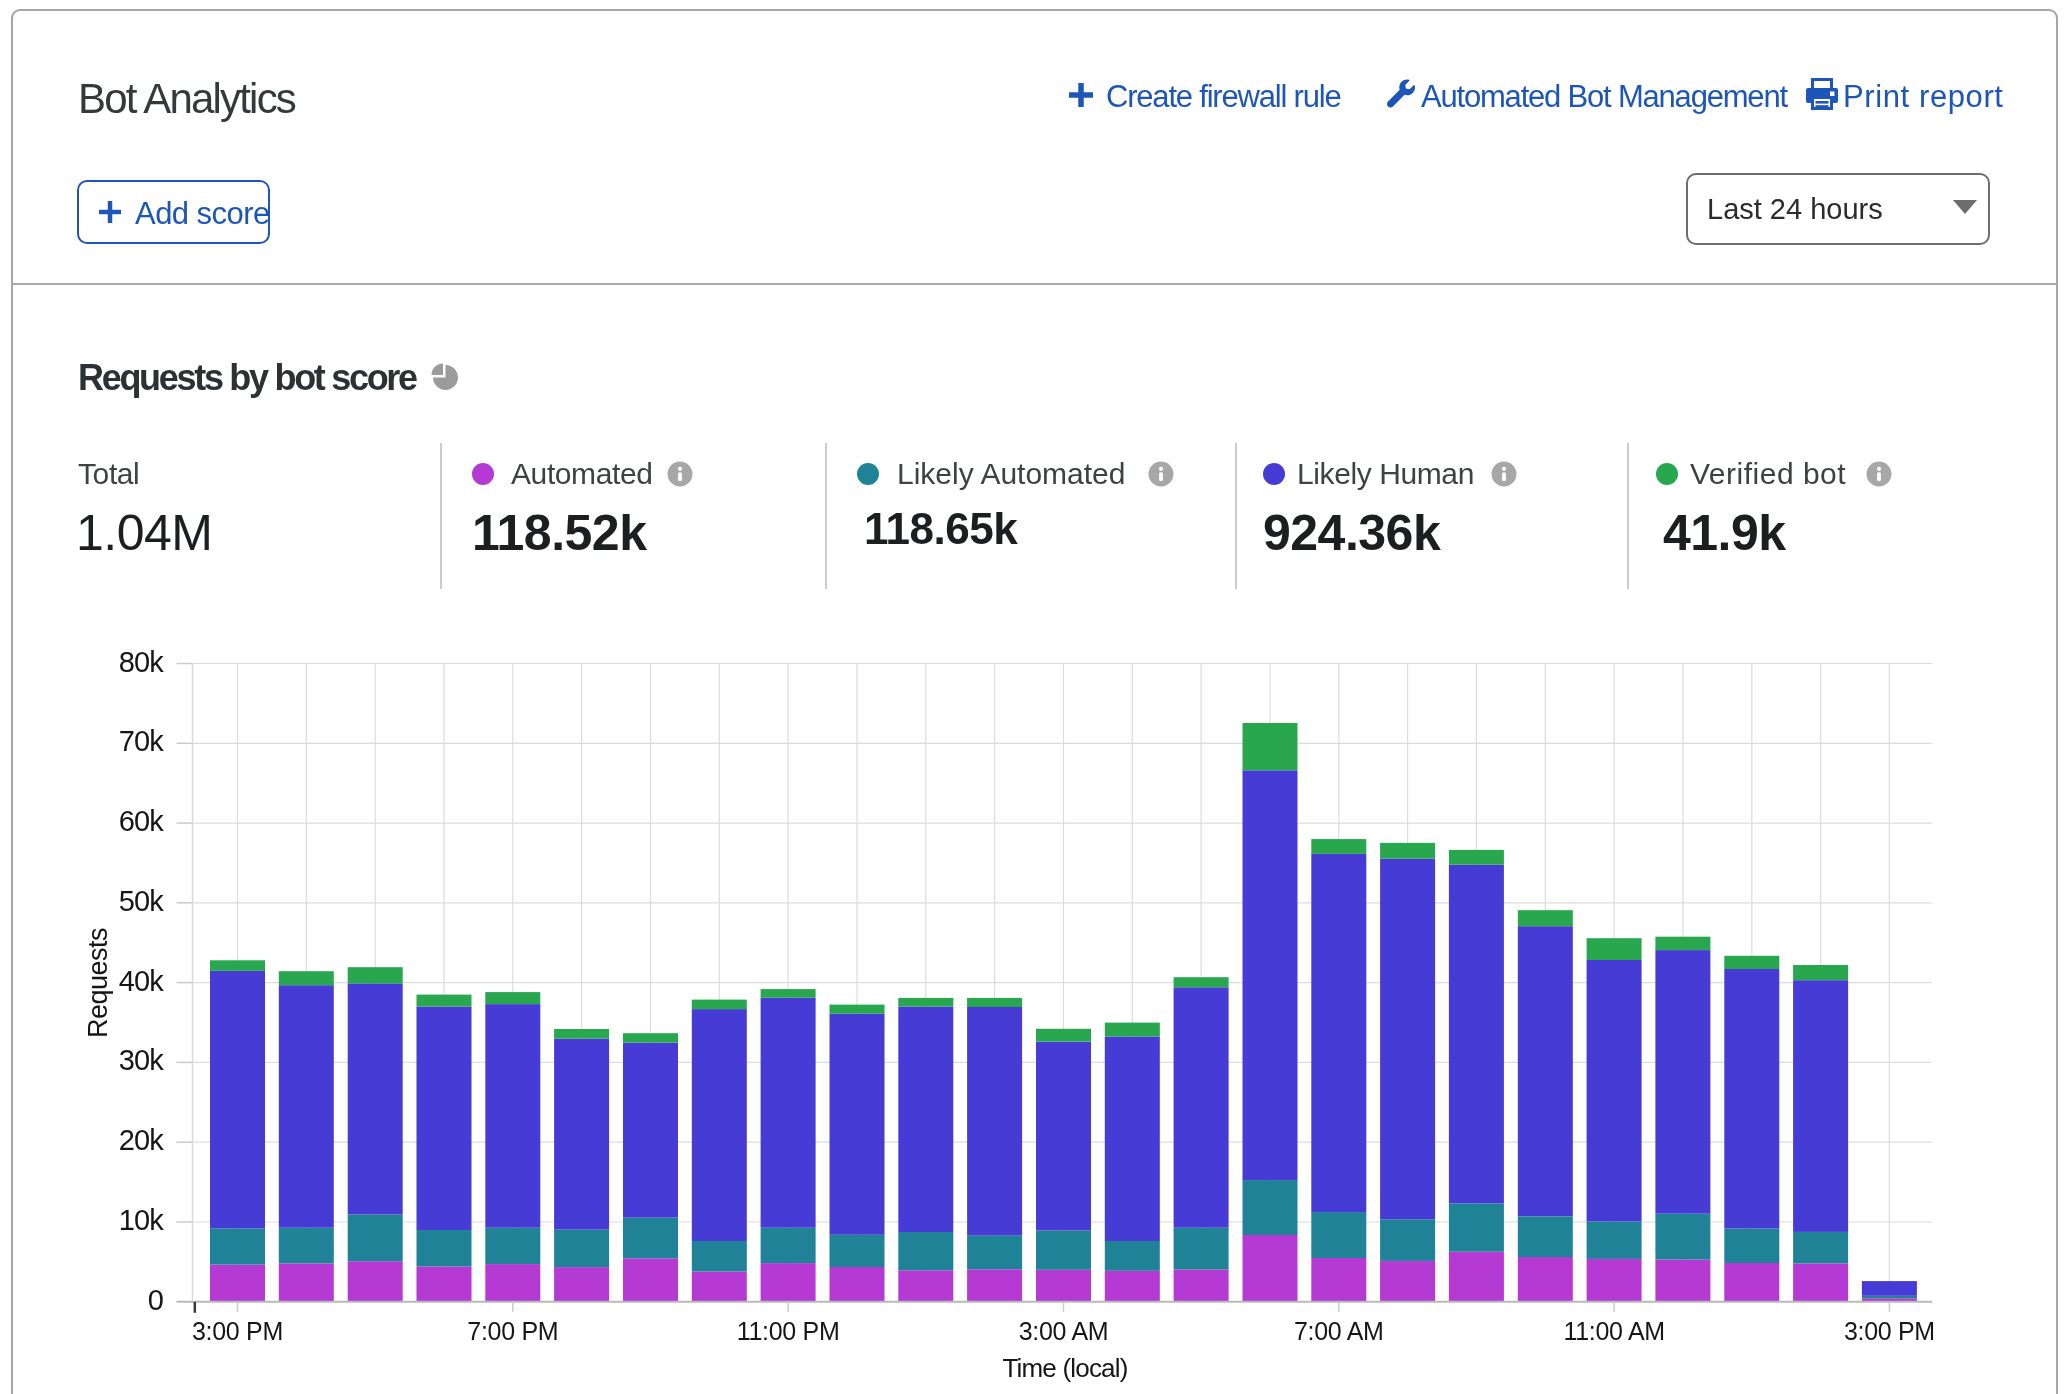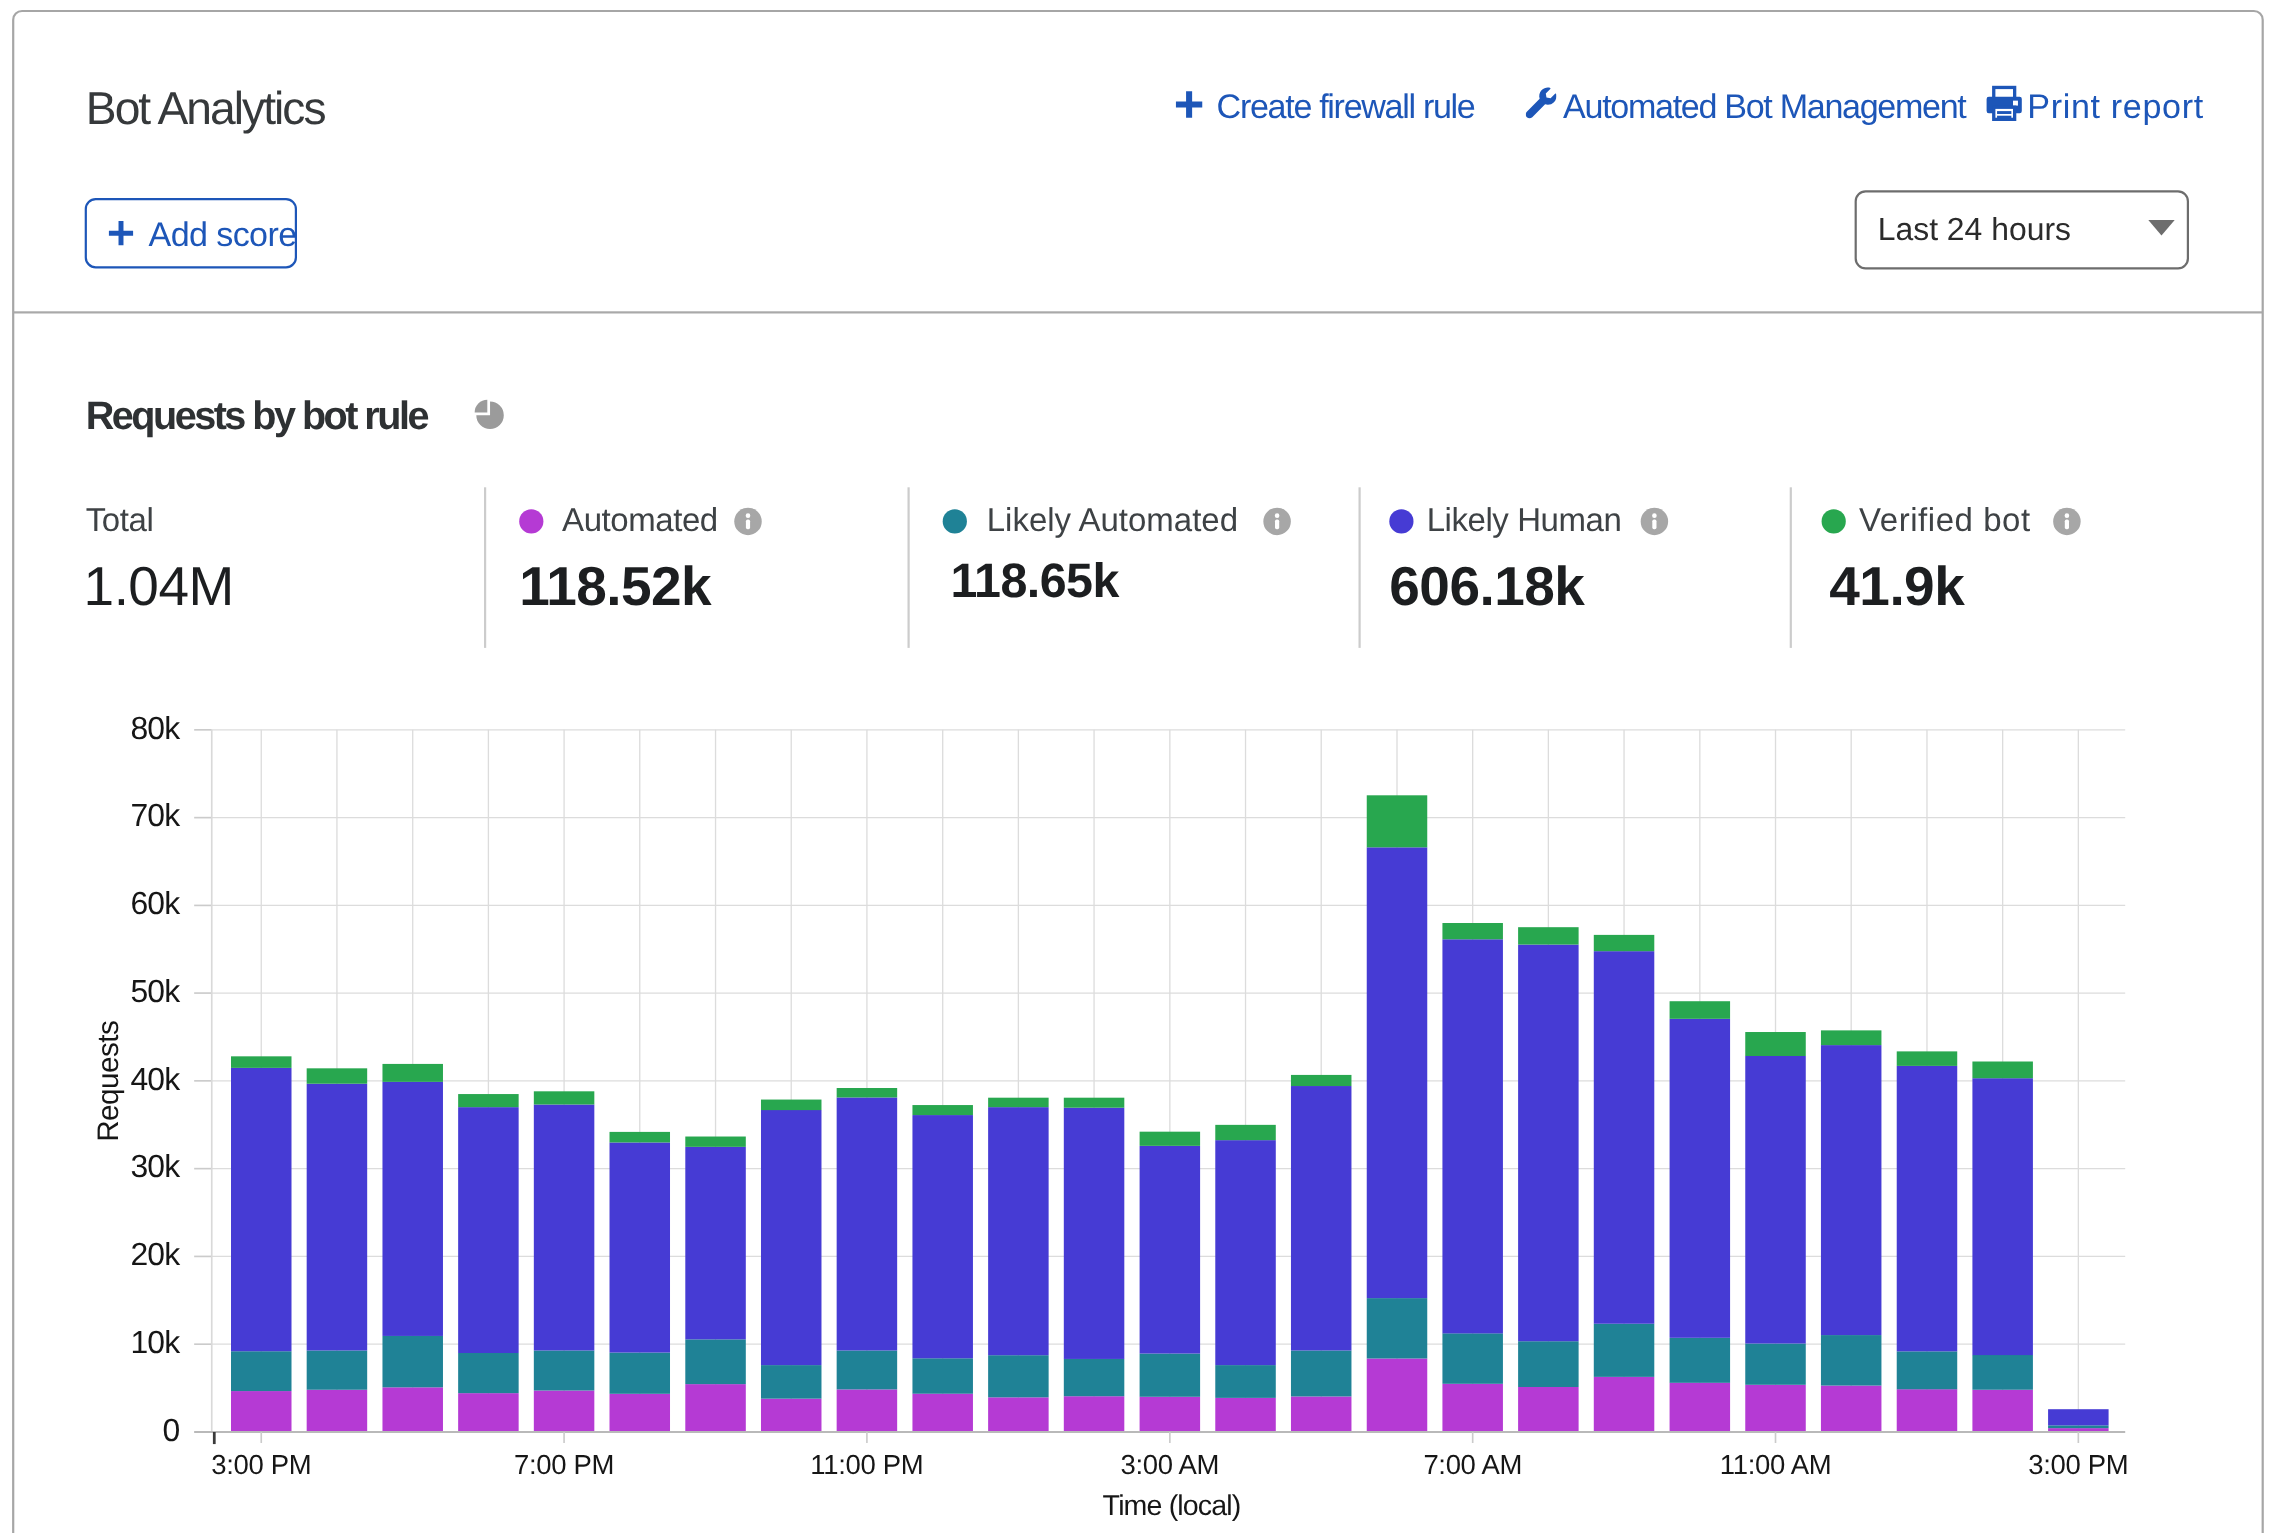--- a/index.html
+++ b/index.html
@@ -39,21 +39,21 @@
     <line x1="12" y1="1" x2="12" y2="23" stroke="#1d56b8" stroke-width="4.5"></line>
   </svg>
 <div style="position:absolute;left:135px;top:196px;font-size:31px;letter-spacing:-0.55px;color:#1d56b8">Add score</div>
 
 <div style="position:absolute;left:1686px;top:173px;width:304px;height:72px;border:2px solid #6d6d6d;border-radius:10px"></div>
 <div style="position:absolute;left:1707px;top:193px;font-size:29px;color:#2b2b2b">Last 24 hours</div>
 <svg style="position:absolute;left:1952px;top:199px" width="26" height="16" viewBox="0 0 26 16">
     <polygon points="1,1 25,1 13,15" fill="#6d6d6d"></polygon>
   </svg>
 
-<div style="position:absolute;left:78px;top:357px;font-size:36px;font-weight:bold;letter-spacing:-2.3px;color:#2e3133">Requests by bot rule</div>
+<div style="position:absolute;left:78px;top:357px;font-size:36px;font-weight:bold;letter-spacing:-2.3px;color:#2e3133">Requests by bot score</div>
 <svg style="position:absolute;left:431px;top:361px" width="32" height="32" viewBox="0 0 32 32">
     <path d="M14.5 16.5 L14.5 4 A12.5 12.5 0 1 1 2 16.5 Z" fill="#9b9b9b"></path>
     <path d="M12 14 L12 2.5 A11.5 11.5 0 0 0 0.5 14 Z" fill="#9b9b9b"></path>
   </svg>
 
 <div style="position:absolute;left:78px;top:457px;font-size:30px;letter-spacing:-0.4px;color:#3e4245">Total</div>
 <div style="position:absolute;left:76px;top:504px;font-size:50px;font-weight:normal;letter-spacing:-0.5px;color:#1c1e20">1.04M</div>
 
 <span style="position:absolute;left:472px;top:463px;width:22px;height:22px;border-radius:50%;background:#b53ad4"></span>
 <div style="position:absolute;left:511px;top:457px;font-size:30px;letter-spacing:-0.4px;color:#3e4245">Automated</div>
@@ -73,21 +73,21 @@
   </svg>
 <div style="position:absolute;left:864px;top:504px;font-size:44px;font-weight:bold;letter-spacing:-0.5px;color:#1c1e20">118.65k</div>
 
 <span style="position:absolute;left:1263px;top:463px;width:22px;height:22px;border-radius:50%;background:#463bd4"></span>
 <div style="position:absolute;left:1297px;top:457px;font-size:30px;letter-spacing:-0.4px;color:#3e4245">Likely Human</div>
 <svg style="position:absolute;left:1491px;top:461px" width="26" height="26" viewBox="0 0 26 26">
     <circle cx="13" cy="13" r="12.5" fill="#a7a7a7"></circle>
     <circle cx="13" cy="7.8" r="2.1" fill="#fff"></circle>
     <rect x="11.1" y="11.2" width="3.8" height="9" rx="1.6" fill="#fff"></rect>
   </svg>
-<div style="position:absolute;left:1263px;top:504px;font-size:50px;font-weight:bold;letter-spacing:-0.5px;color:#1c1e20">606.18k</div>
+<div style="position:absolute;left:1263px;top:504px;font-size:50px;font-weight:bold;letter-spacing:-0.5px;color:#1c1e20">924.36k</div>
 
 <span style="position:absolute;left:1656px;top:463px;width:22px;height:22px;border-radius:50%;background:#28a74f"></span>
 <div style="position:absolute;left:1690px;top:457px;font-size:30px;letter-spacing:0.5px;color:#3e4245">Verified bot</div>
 <svg style="position:absolute;left:1866px;top:461px" width="26" height="26" viewBox="0 0 26 26">
     <circle cx="13" cy="13" r="12.5" fill="#a7a7a7"></circle>
     <circle cx="13" cy="7.8" r="2.1" fill="#fff"></circle>
     <rect x="11.1" y="11.2" width="3.8" height="9" rx="1.6" fill="#fff"></rect>
   </svg>
 <div style="position:absolute;left:1663px;top:504px;font-size:50px;font-weight:bold;letter-spacing:-0.5px;color:#1c1e20">41.9k</div>
 

